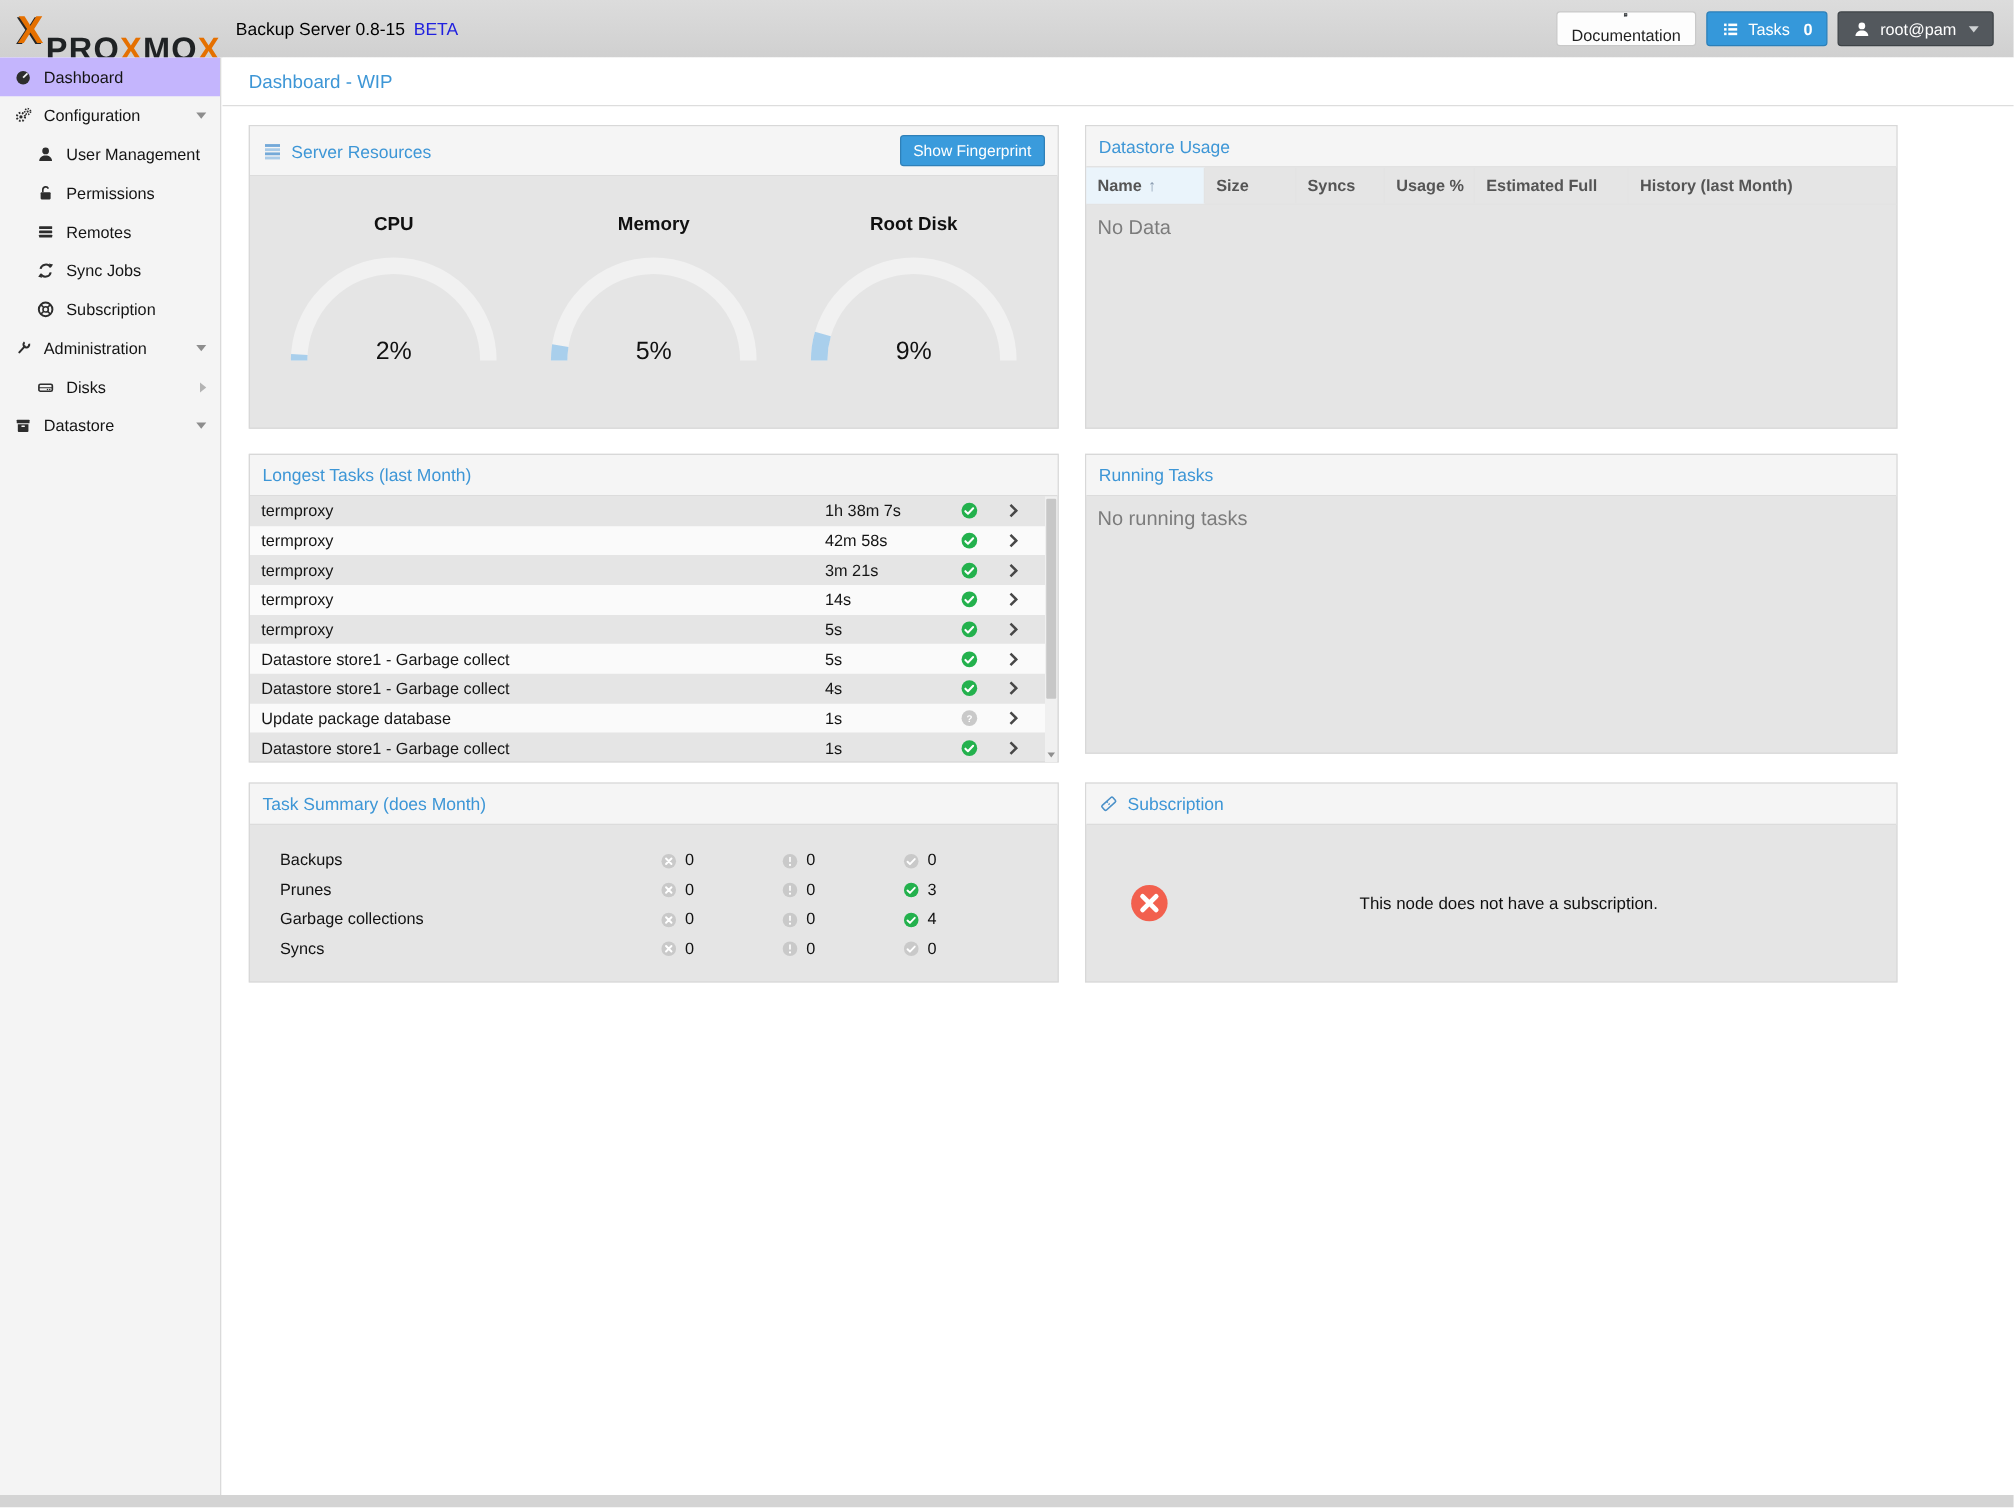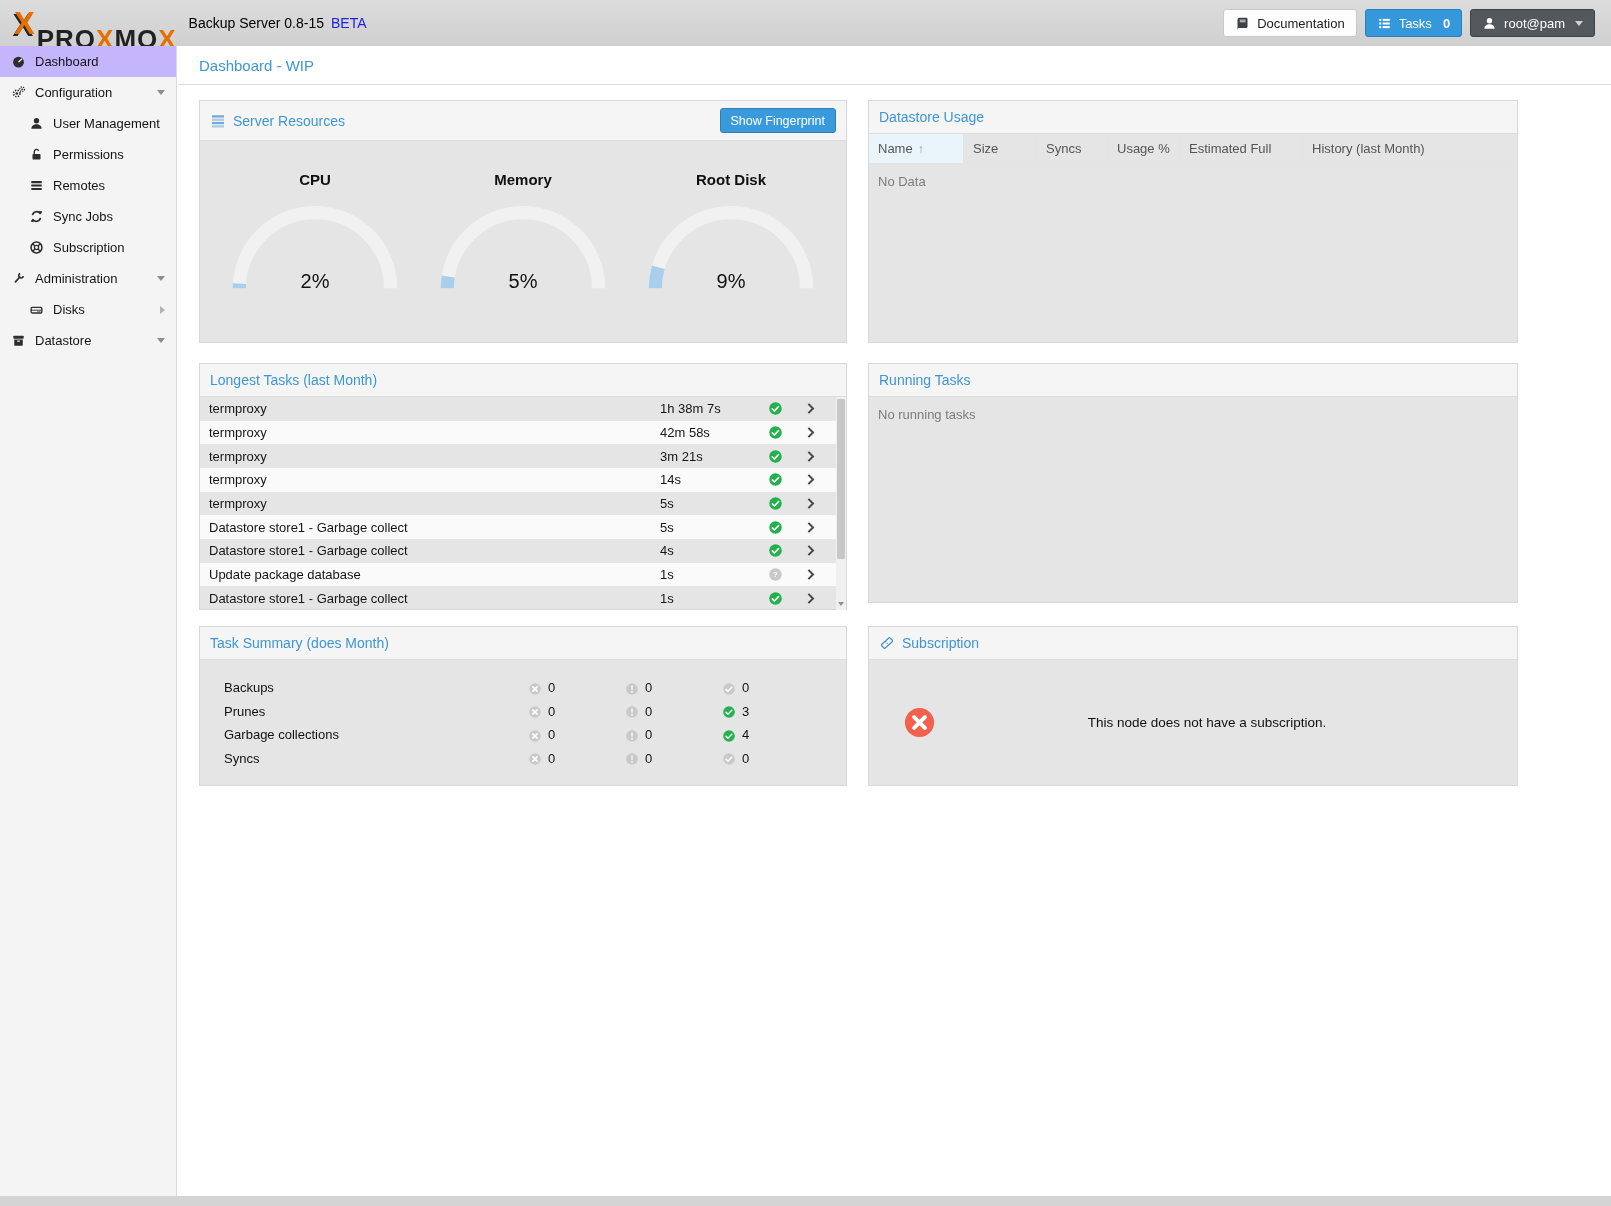--- a/index.html
+++ b/index.html
@@ -17,21 +17,21 @@
     display:flex; align-items:center; padding:0 10px;
   }
   .brand { display:flex; align-items:center; margin-left:4px; user-select:none; }
   .logo-mark { font-weight:900; font-size:31px; color:#E57000; text-shadow:-1.5px 1.5px 0 #262626; margin-right:2px; line-height:1; }
   .brand-word { font-weight:800; font-size:26px; letter-spacing:1px; color:#1f2224; line-height:1;margin-top:32px; }
   .brand-word .ox { color:#E57000; }
   .top-sub { font-size:14px; color:#000; margin-left:12px; }
   .beta { font-size:14px; color:#2020df; margin-left:7px; cursor:pointer; }
   .top-right { margin-left:auto; display:flex; align-items:center; gap:8px; padding-right:6px; }
   .tbtn { height:28px; border-radius:3px; font-size:13px; display:inline-flex; align-items:center; gap:7px; padding:0 11px; cursor:pointer; }
-  .btn-doc { background:#fdfdfd; border:1px solid #c9c9c9; color:#222; }
+  .btn-doc { background:#fdfdfd; border:1px solid #c9c9c9; color:#222;flex-direction:column; }
   .btn-doc .icn { color:#3d4144; }
   .btn-tasks { background:#3598da; border:1px solid #2b7fb8; color:#fff; }
   .btn-tasks .count { font-weight:bold; margin-left:4px; }
   .btn-user { background:#53585d; border:1px solid #3e4347; color:#fff; }
   .caret-down { width:0; height:0; border-left:4.5px solid transparent; border-right:4.5px solid transparent; border-top:5px solid #8d8d8d; display:inline-block; }
   .btn-user .caret-down { border-top-color:#cfd2d4; margin-left:3px; }
 
   
   .sidebar { position:absolute; top:46px; left:0; width:177px; height:1150px; background:#f4f4f4; border-right:1px solid #dadada; }
   .side-item { height:31px; display:flex; align-items:center; gap:9px; padding-left:11px; font-size:13px; color:#141414; cursor:pointer; }
@@ -65,26 +65,26 @@
   .gauge-title { font-weight:bold; font-size:15px; color:#101010; margin:14px 0 10px; }
   .gauge-wrap { position:relative; width:176px; height:97px; margin:0 auto; }
   .gauge-wrap svg { width:176px; height:97px; display:block; }
   .gauge-track { fill:none; stroke:#f1f1f1; stroke-width:15; }
   .gauge-val { fill:none; stroke:#a9cfec; stroke-width:15; }
   .gauge-pct { position:absolute; left:0; right:0; bottom:2px; font-size:20px; color:#111; }
 
   
   #p-usage { left:868px; top:100px; width:650px; height:243px; }
   .grid-head { display:flex; height:30px; border-bottom:1px solid #e3e3e3; font-size:13px; color:#555; }
-  .gh-cell { display:flex; align-items:center; padding-left:9px; border-right:1px solid #e3e3e3; gap:5px; }
+  .gh-cell { display:flex; align-items:center; padding-left:9px; border-right:1px solid #e3e3e3; gap:5px;font-weight:bold; }
   .gh-cell:last-child { border-right:none; }
   .gh-cell.sorted { background:#eaf4fb; }
   .sort-arrow { color:#8a9bb0; font-size:13px; }
   .c-name{width:95px;} .c-size{width:73px;} .c-used{width:71px;} .c-usage{width:72px;} .c-est{width:123px;} .c-hist{flex:1;}
-  .empty-text { color:#7c7c7c; font-size:13px; padding:10px 9px; }
+  .empty-text { color:#7c7c7c; font-size:16px; padding:10px 9px; }
 
   
   #p-longest { left:199px; top:363px; width:648px; height:247px; }
   .task-body { position:relative; height:213px; overflow:hidden; }
   .task-rows { margin-right:10px; }
   .task-row { height:23.66px; display:flex; align-items:center; font-size:13px; color:#151515; }
   .task-row:nth-child(even) { background:#fafafa; }
   .t-name { flex:0 0 460px; padding-left:9px; overflow:hidden; white-space:nowrap; }
   .t-dur { flex:0 0 95px; }
   .t-status { flex:0 0 40px; display:flex; justify-content:center; }

